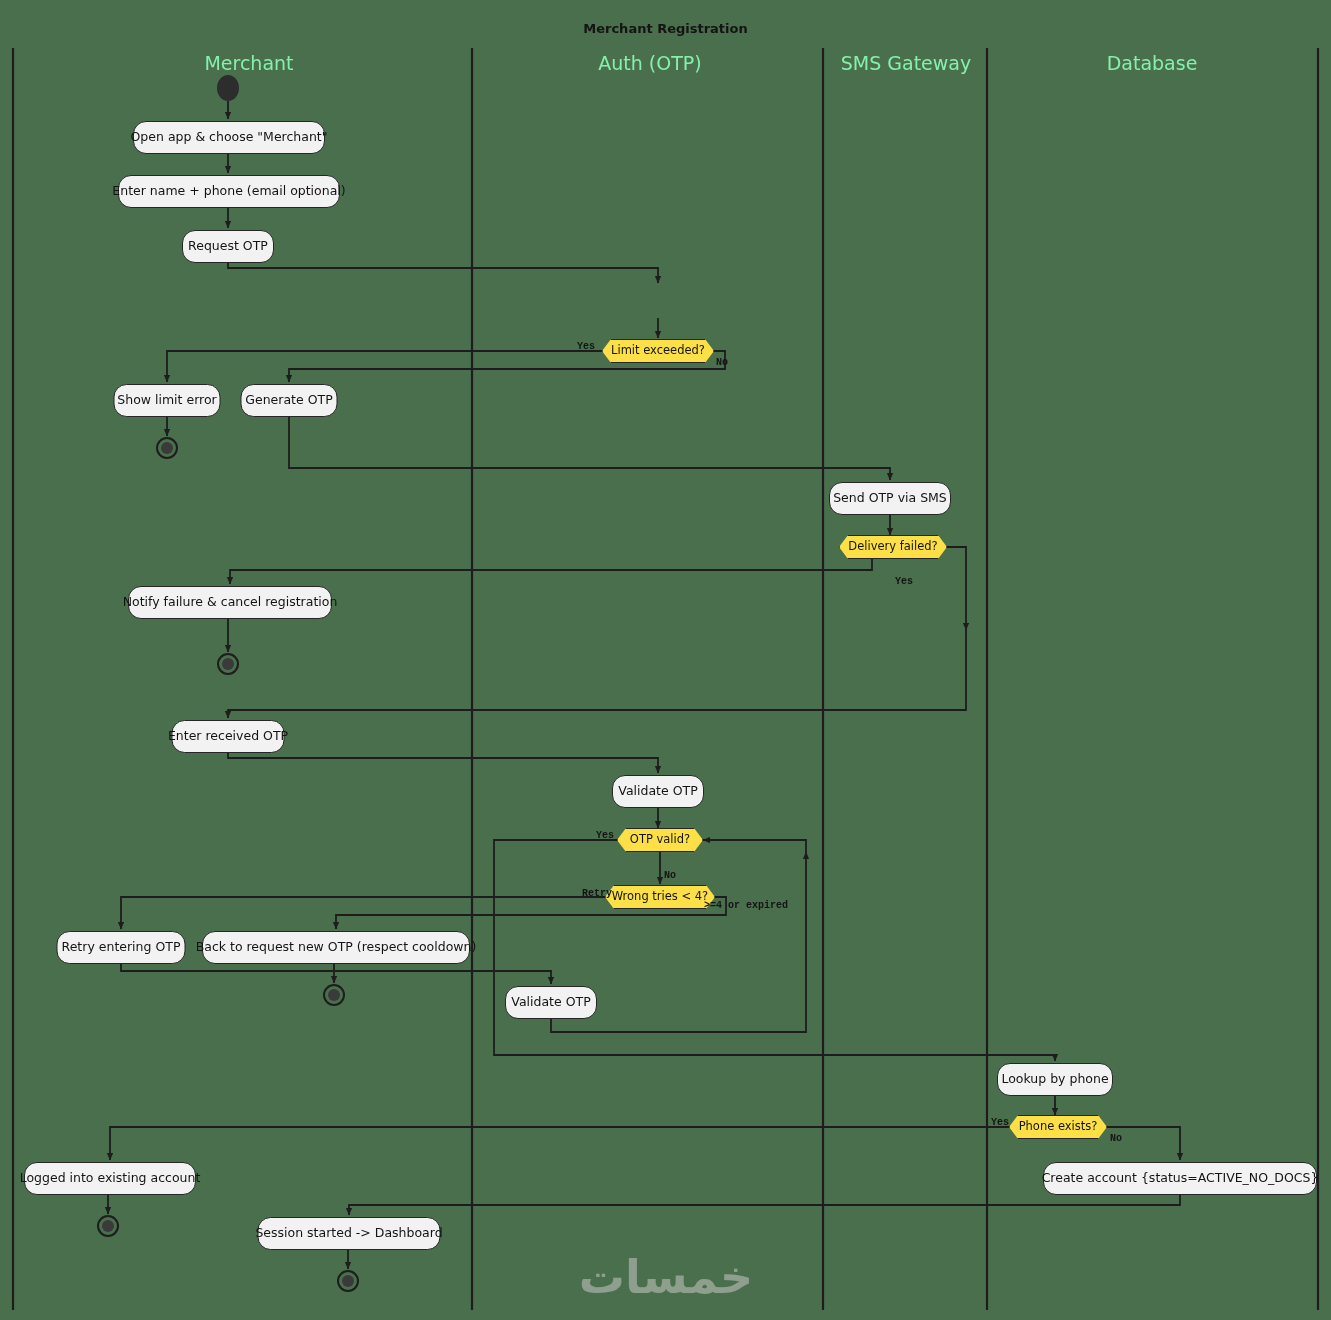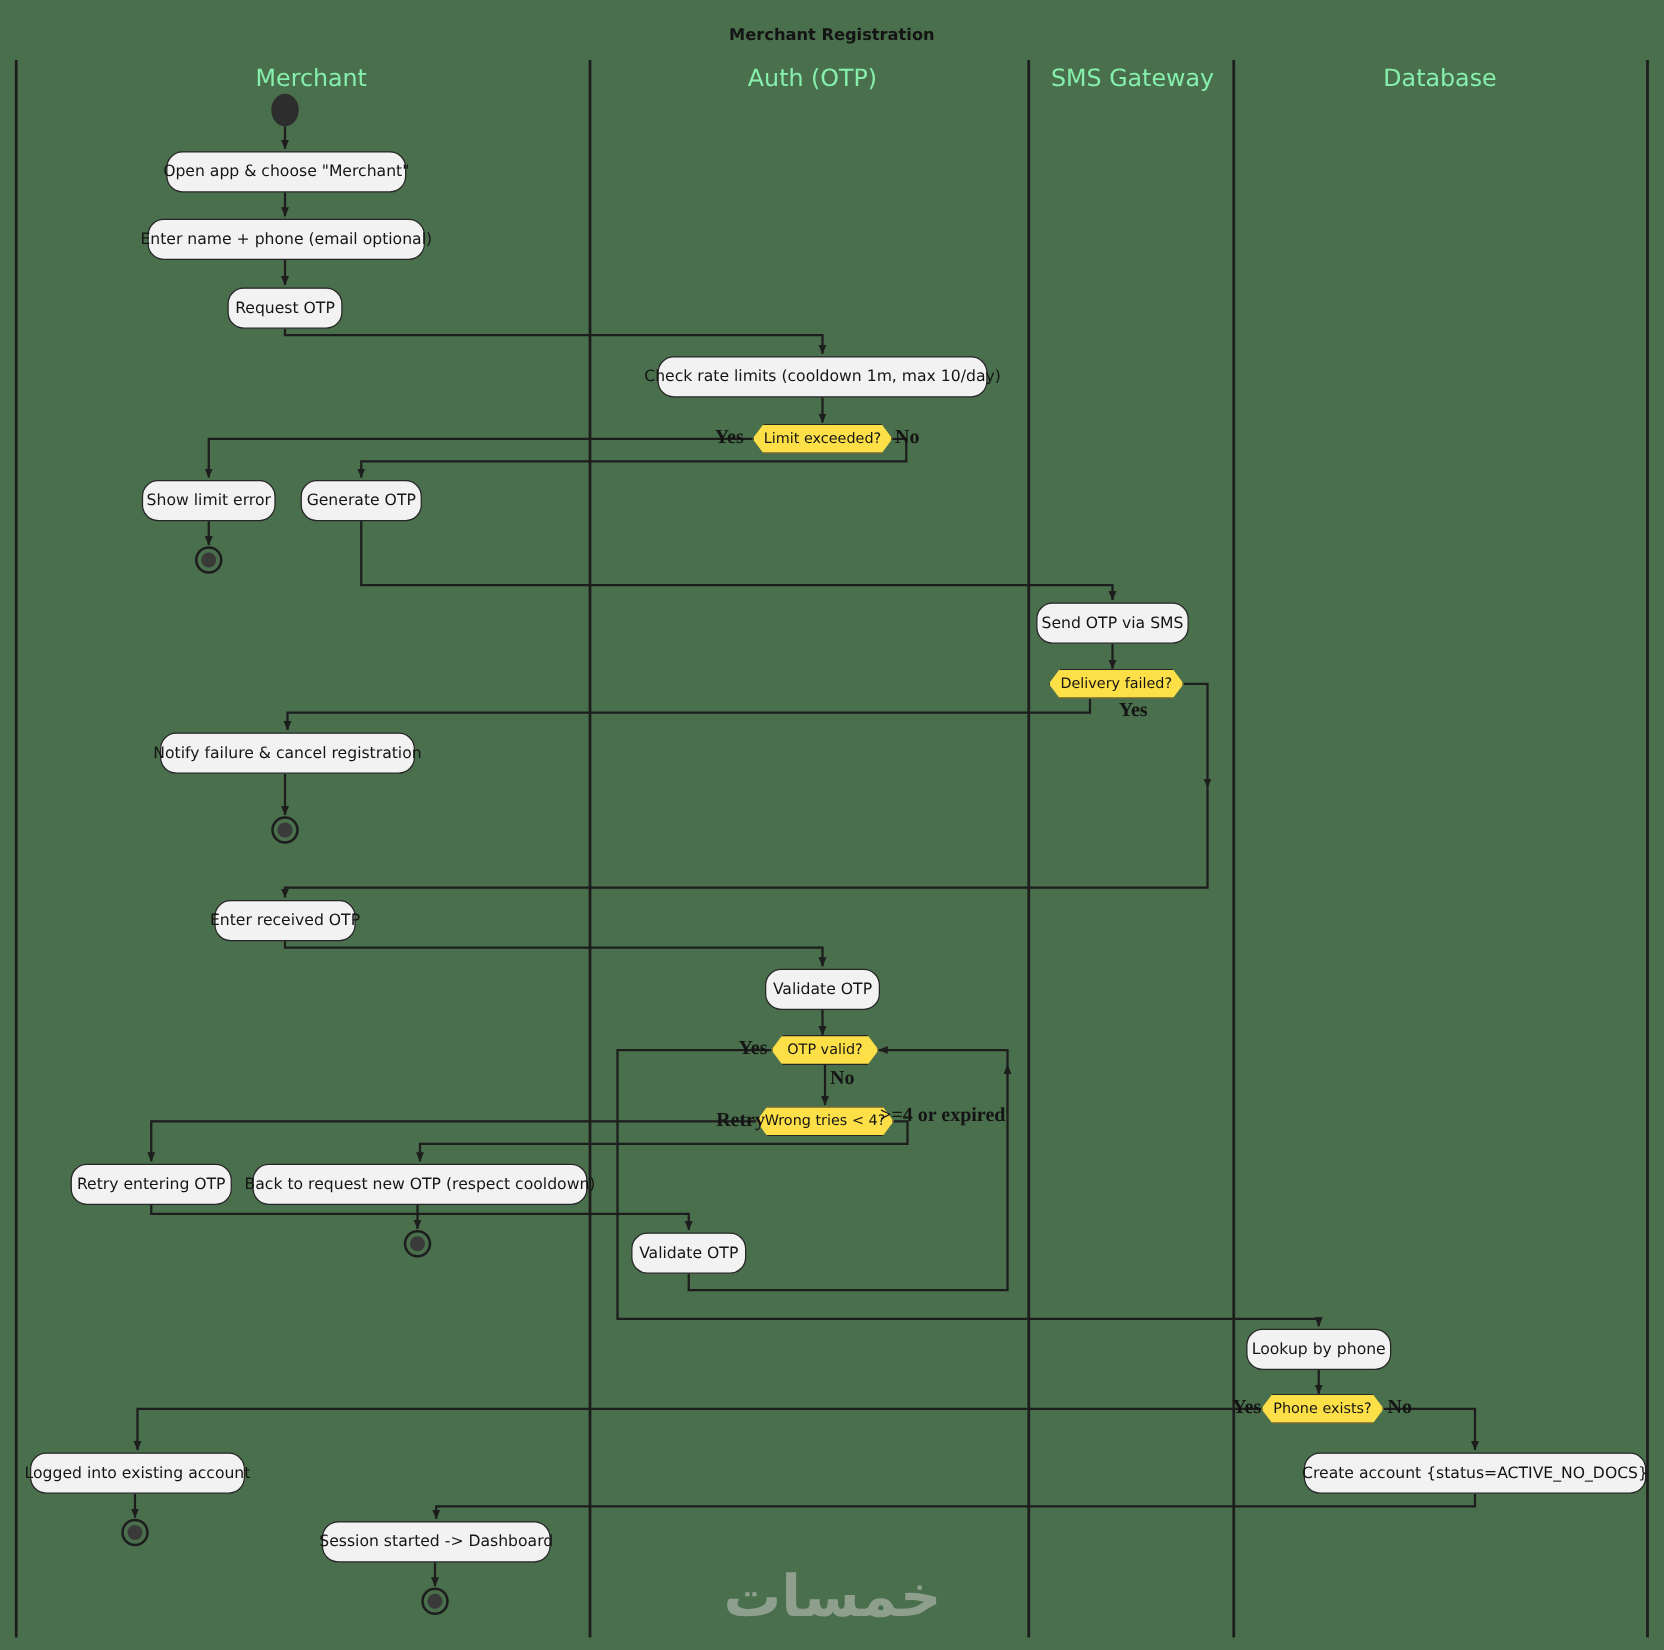--- a/index.html
+++ b/index.html
@@ -62,26 +62,26 @@
     display:flex;align-items:center;justify-content:center;
     white-space:nowrap;
     box-sizing:border-box;
     transform:translateX(-50%);
     clip-path:polygon(0% 50%, 9px 0%, calc(100% - 9px) 0%, 100% 50%, calc(100% - 9px) 100%, 9px 100%);
   }
 
   
   .guard{
     position:absolute;
-    font-size:16px;font-weight:bold;color:#141414;
-    font-family:Liberation Serif, serif;
+    font-size:10px;font-weight:bold;color:#141414;
+    font-family:Liberation Mono, monospace;
     white-space:nowrap;
     line-height:1;
   }
-  .guard.right{transform:translateX(0);}
+  .guard.right{transform:translateX(0);margin-top:16px;}
   .guard.left{transform:translateX(-100%);}
 
   
   .start-node{
     position:absolute;
     width:22px;height:26px;
     background:#2d2d2d;
     border-radius:50%;
     transform:translateX(-50%);
   }
@@ -205,21 +205,20 @@
   <div class="lane-title" style="left:650px;top:52px;">Auth (OTP)</div>
   <div class="lane-title" style="left:906px;top:52px;">SMS Gateway</div>
   <div class="lane-title" style="left:1152px;top:52px;">Database</div>
 
   <div class="start-node" style="left:228px;top:75px;"></div>
 
   <div class="node" style="left:229px;top:120.5px;width:192px;">Open app &amp; choose "Merchant"</div>
   <div class="node" style="left:229px;top:174.5px;width:222px;">Enter name + phone (email optional)</div>
   <div class="node" style="left:228px;top:229.5px;width:92px;">Request OTP</div>
 
-  <div class="node" style="left:658px;top:284.5px;width:264px;">Check rate limits (cooldown 1m, max 10/day)</div>
   <div class="decision" style="left:658px;top:339px;width:112px;">Limit exceeded?</div>
 
   <div class="node" style="left:167px;top:383.5px;width:107px;">Show limit error</div>
   <div class="end-node" style="left:167px;top:437px;"></div>
 
   <div class="node" style="left:289px;top:383.5px;width:97px;">Generate OTP</div>
 
   <div class="node" style="left:890px;top:481.5px;width:122px;">Send OTP via SMS</div>
   <div class="decision" style="left:893px;top:535px;width:108px;">Delivery failed?</div>
 

